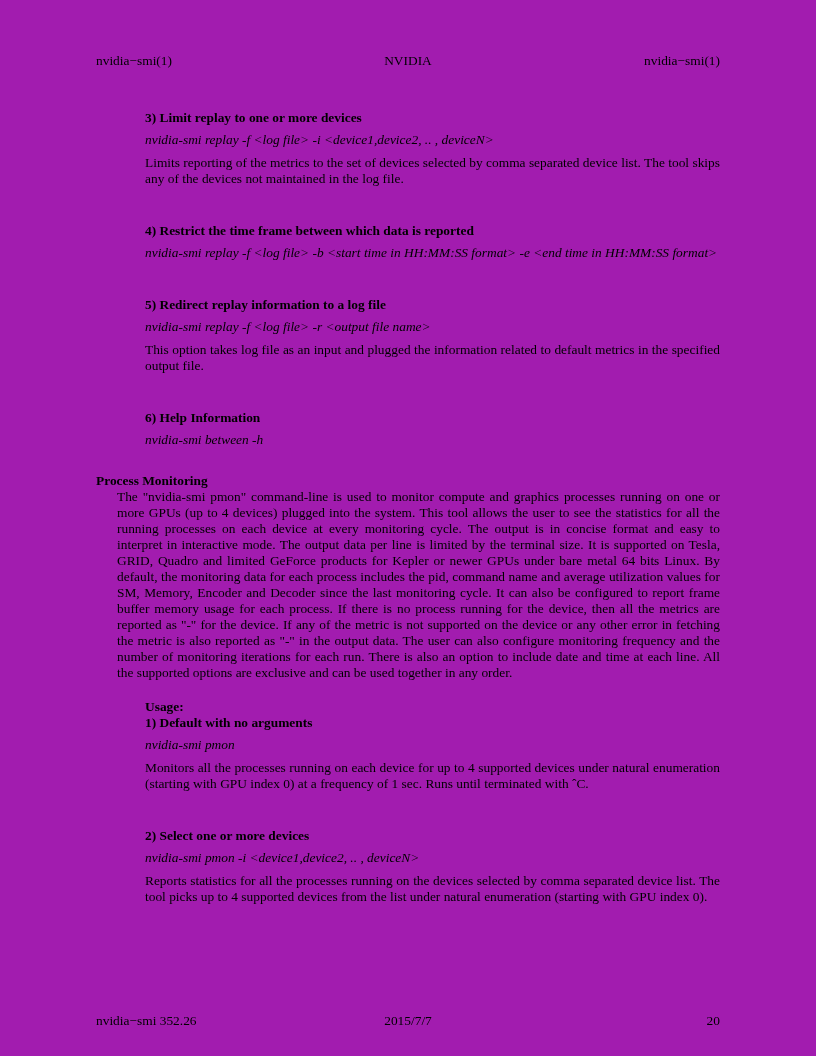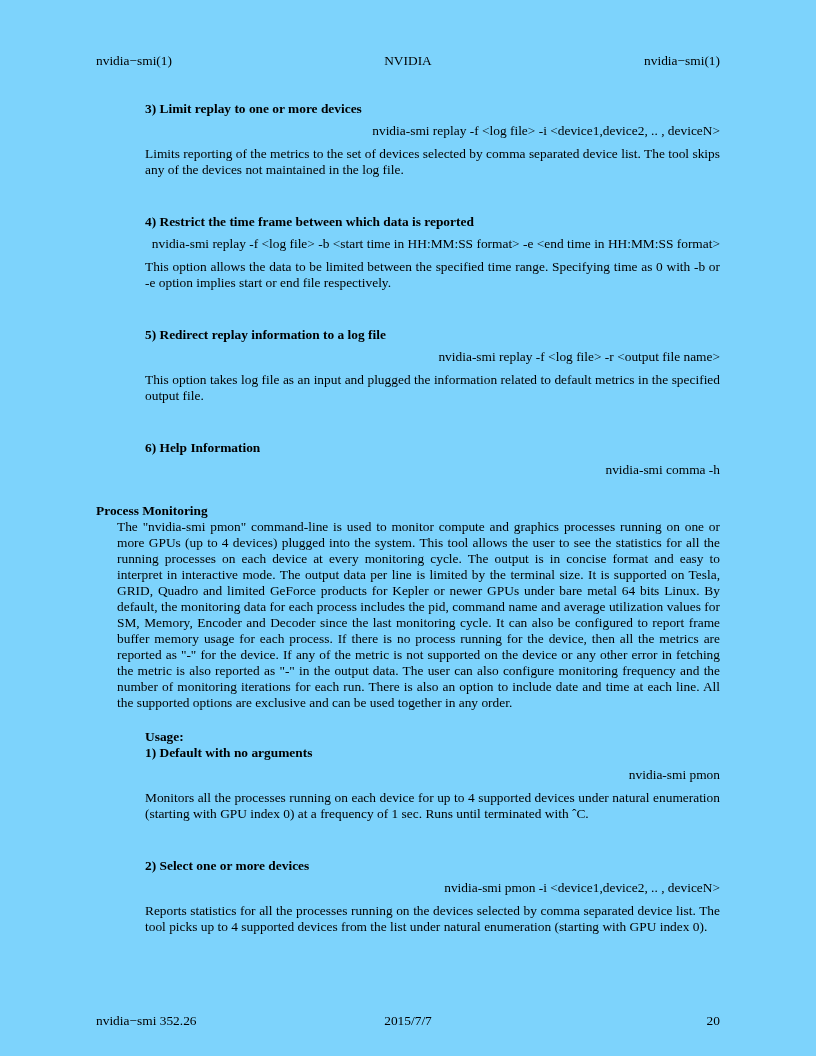--- a/index.html
+++ b/index.html
@@ -1,48 +1,48 @@
 <!DOCTYPE html>
 <html><head>
 <meta charset="utf-8">
 <style>
   html, body { margin: 0; padding: 0; background: #ffffff; }
   .page {
     position: relative;
     width: 816px;
     height: 1056px;
-    background: #7dd3fc;
+    background: #a21caf;
     color: #000000;
     font-family: "Liberation Serif", serif;
     font-size: 13.4px;
     line-height: 16px;
     overflow: hidden;
   }
   .hf-row {
     position: absolute;
     left: 96px;
     width: 624px;
     display: grid;
     grid-template-columns: 1fr auto 1fr;
   }
   .hf-row .l { justify-self: start; }
   .hf-row .c { justify-self: center; }
   .hf-row .r { justify-self: end; }
   .header { top: 53px; }
   .footer { top: 1013px; }
   .content {
     position: absolute;
-    top: 101px;
+    top: 110px;
     left: 96px;
     width: 624px;
   }
   .section { margin-left: 49px; }
   .section + .section { margin-top: 36px; }
   .sec-heading { font-weight: bold; }
-  .cmd { margin-top: 6px; text-align: right; }
+  .cmd { font-style: italic; margin-top: 6px; }
   .sec-body { margin-top: 7px; text-align: justify; hyphens: none; }
   .pm { margin-top: 25px; }
   .pm-title { font-weight: bold; }
   .pm-paragraph { margin-left: 21px; text-align: justify; hyphens: none; }
   .usage { margin-left: 49px; margin-top: 18px; font-weight: bold; }
   .pmon-first { }
 </style>
 </head>
 <body>
 
@@ -58,32 +58,31 @@
 
     <div class="section">
       <div class="sec-heading">3) Limit replay to one or more devices</div>
       <div class="cmd">nvidia-smi replay -f &lt;log file&gt; -i &lt;device1,device2, .. , deviceN&gt;</div>
       <div class="sec-body">Limits reporting of the metrics to the set of devices selected by comma separated device list. The tool skips any of the devices not maintained in the log file.</div>
     </div>
 
     <div class="section">
       <div class="sec-heading">4) Restrict the time frame between which data is reported</div>
       <div class="cmd">nvidia-smi replay -f &lt;log file&gt; -b &lt;start time in HH:MM:SS format&gt; -e &lt;end time in HH:MM:SS format&gt;</div>
-      <div class="sec-body">This option allows the data to be limited between the specified time range. Specifying time as 0 with -b or -e option implies start or end file respectively.</div>
     </div>
 
     <div class="section">
       <div class="sec-heading">5) Redirect replay information to a log file</div>
       <div class="cmd">nvidia-smi replay -f &lt;log file&gt; -r &lt;output file name&gt;</div>
       <div class="sec-body">This option takes log file as an input and plugged the information related to default metrics in the specified output file.</div>
     </div>
 
     <div class="section">
       <div class="sec-heading">6) Help Information</div>
-      <div class="cmd">nvidia-smi comma -h</div>
+      <div class="cmd">nvidia-smi between -h</div>
     </div>
 
     <div class="pm">
       <div class="pm-title">Process Monitoring</div>
       <div class="pm-paragraph">The "nvidia-smi pmon" command-line is used to monitor compute and graphics processes running on one or more GPUs (up to 4 devices) plugged into the system. This tool allows the user to see the statistics for all the running processes on each device at every monitoring cycle. The output is in concise format and easy to interpret in interactive mode. The output data per line is limited by the terminal size. It is supported on Tesla, GRID, Quadro and limited GeForce products for Kepler or newer GPUs under bare metal 64 bits Linux. By default, the monitoring data for each process includes the pid, command name and average utilization values for SM, Memory, Encoder and Decoder since the last monitoring cycle. It can also be configured to report frame buffer memory usage for each process. If there is no process running for the device, then all the metrics are reported as "-" for the device. If any of the metric is not supported on the device or any other error in fetching the metric is also reported as "-" in the output data. The user can also configure monitoring frequency and the number of monitoring iterations for each run. There is also an option to include date and time at each line. All the supported options are exclusive and can be used together in any order.</div>
     </div>
 
     <div class="usage">Usage:</div>
 
     <div class="section pmon-first">

